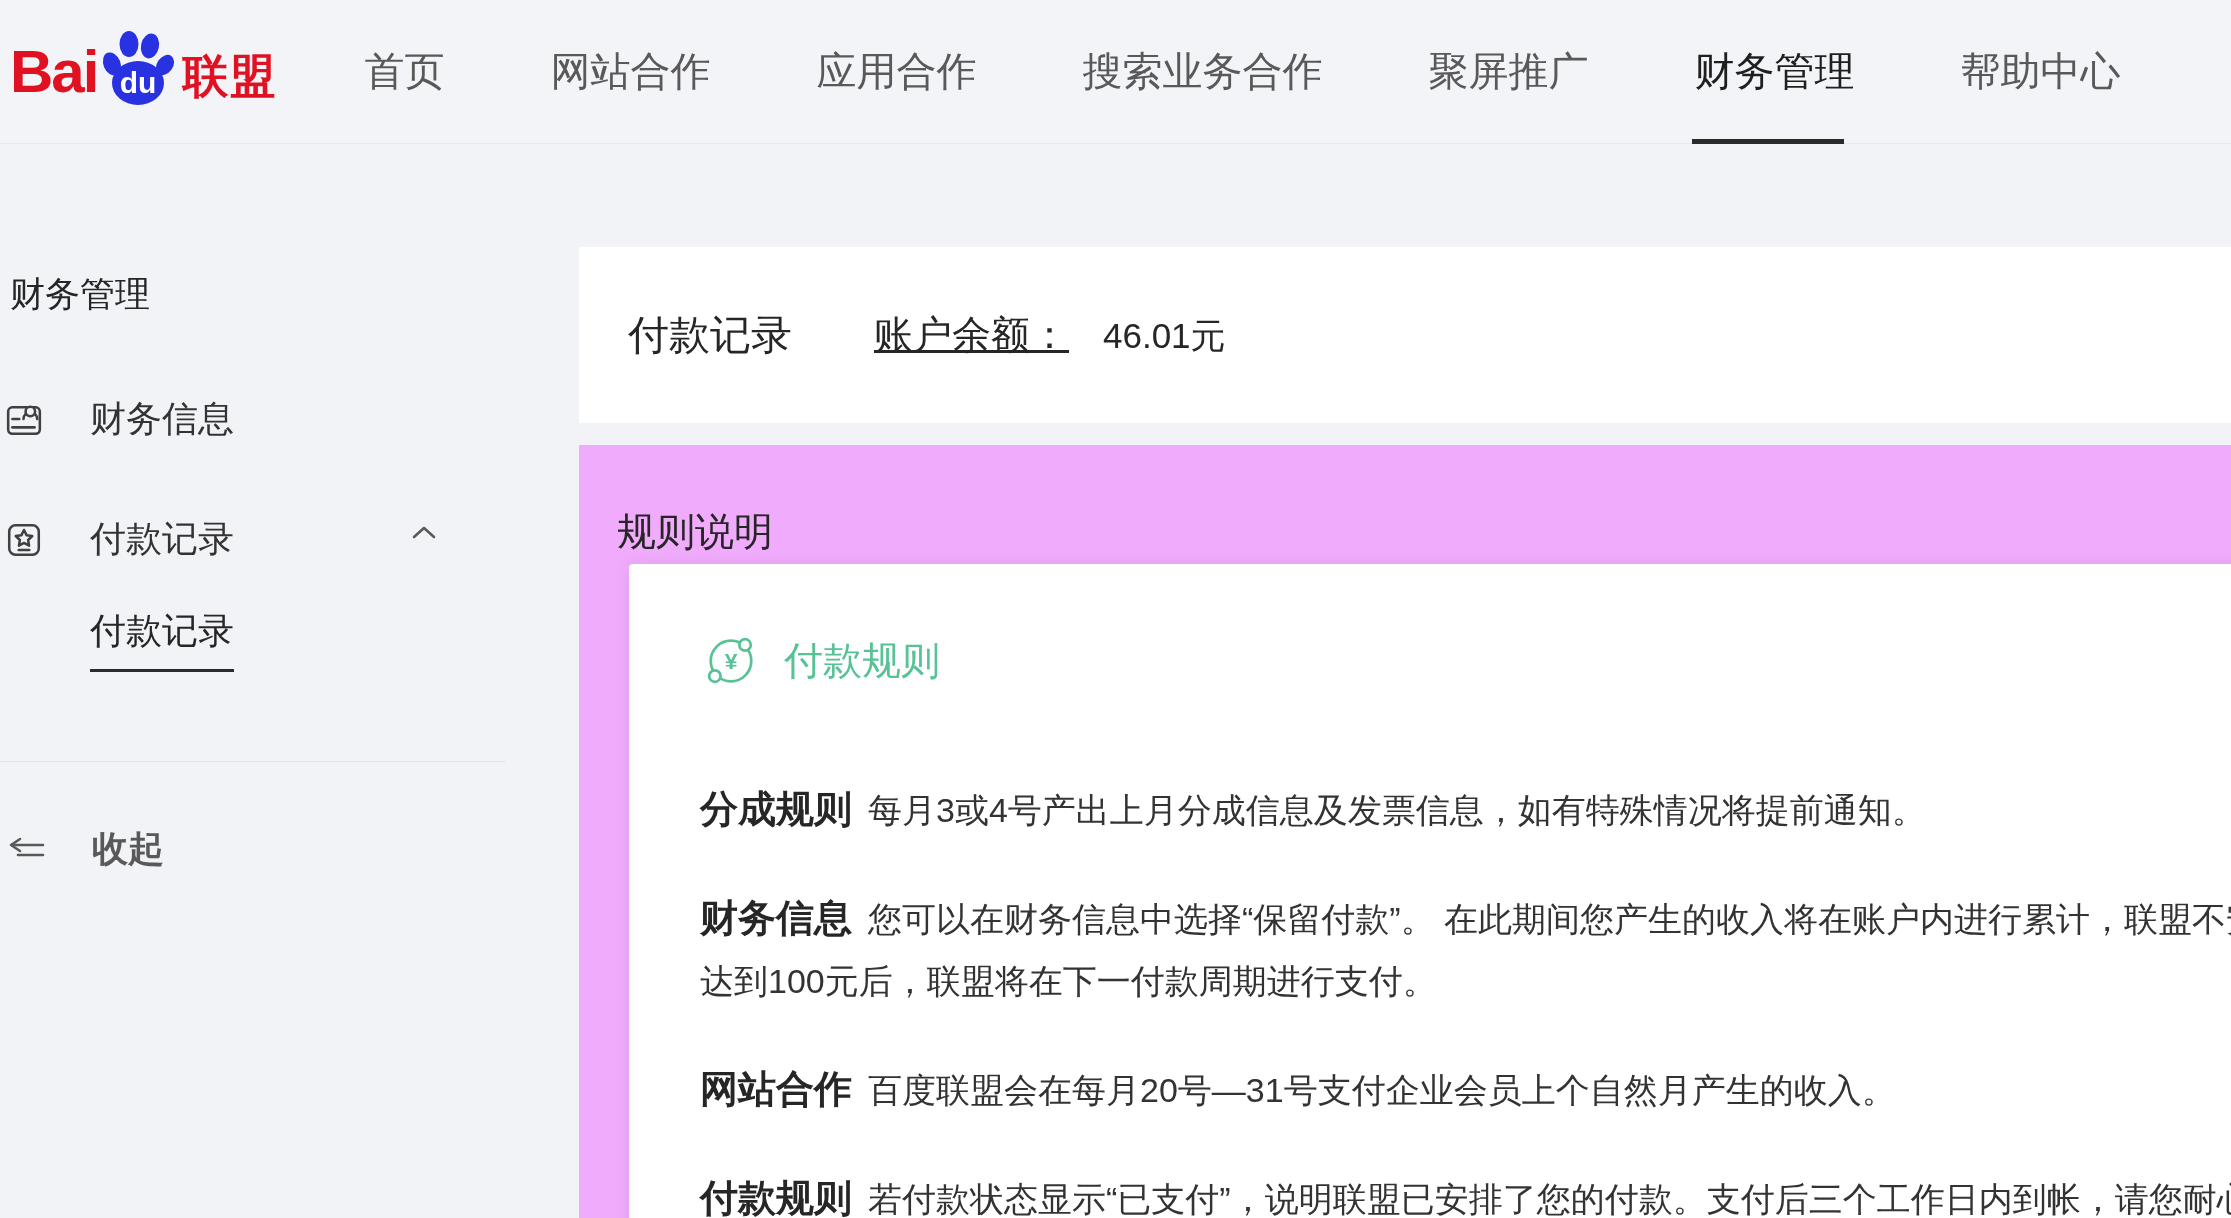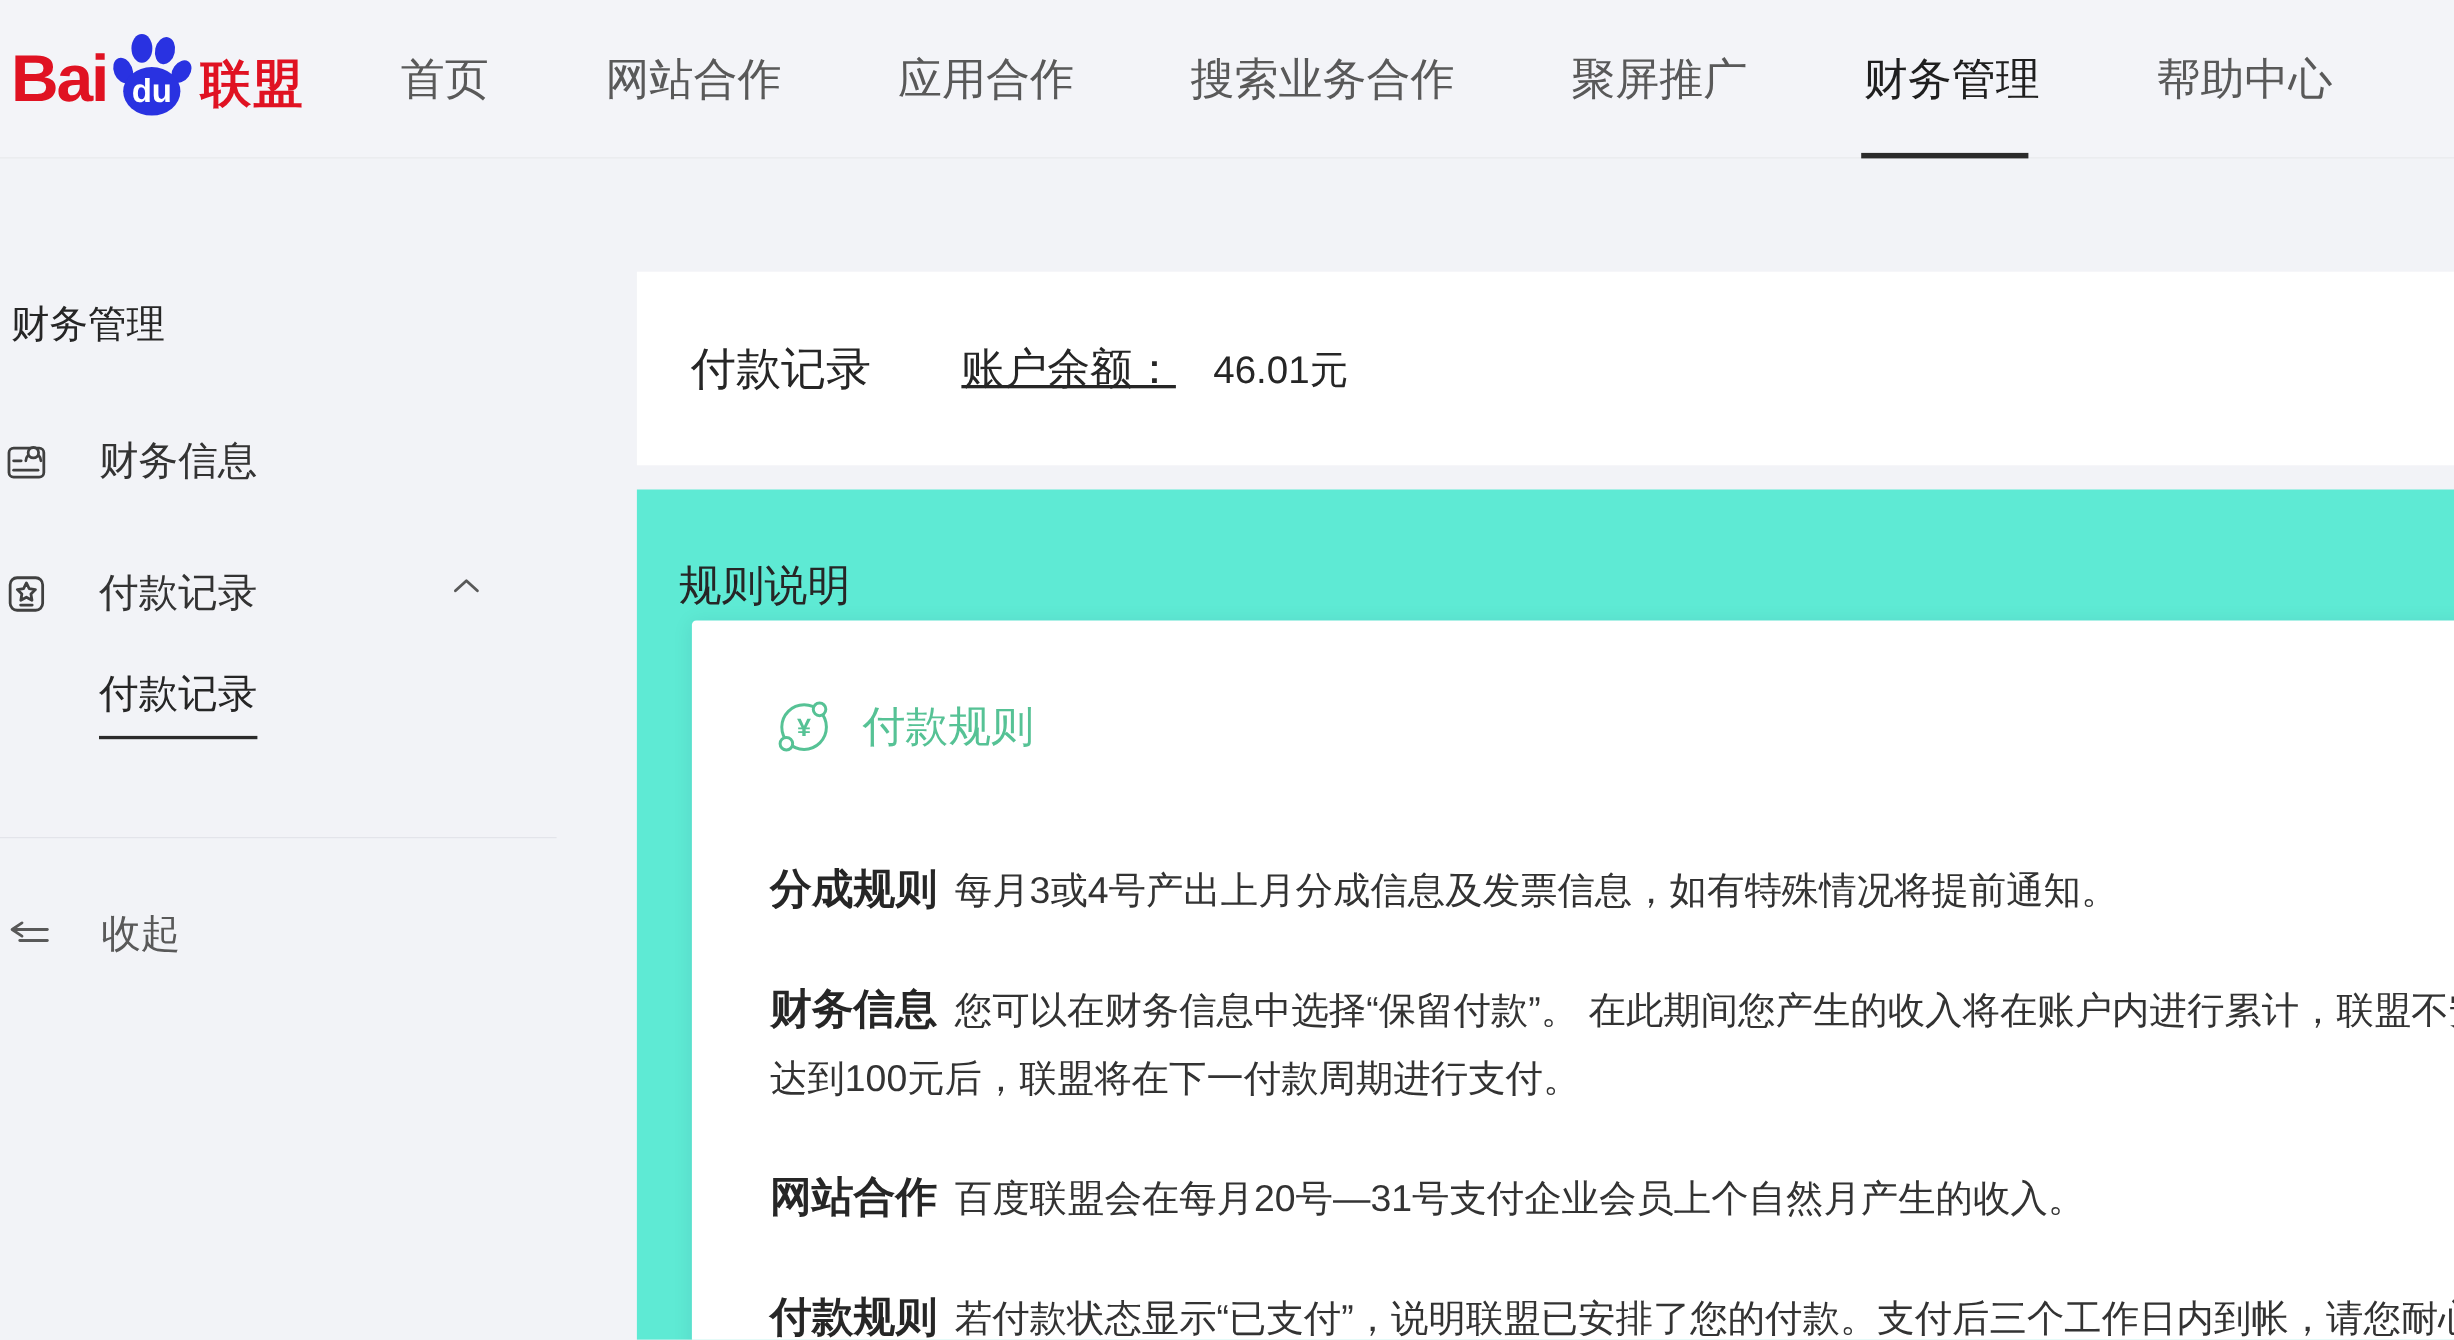--- a/index.html
+++ b/index.html
@@ -45,34 +45,34 @@
   .si-1 { top:250px; }
   .si-2 { top:370px; width:460px; }
   .chevron { position:absolute; left:404px; top:8px; }
   .side-sub { position:absolute; left:90px; top:462px; cursor:pointer; }
   .side-sub .sub-link {
     display:inline-block; font-size:36px; color:#262626;
     padding-bottom:13px; border-bottom:3px solid #2b2b2b;
   }
   .side-divider { position:absolute; left:0; top:616px; width:506px; height:1px; background:#e2e3e8; }
   .side-collapse { position:absolute; left:5px; top:680px; display:flex; align-items:center; cursor:pointer; }
-  .side-collapse .label { margin-left:45px; font-size:36px; color:#595959; }
+  .side-collapse .label { margin-left:45px; font-size:36px; color:#595959;font-weight:bold; }
 
   
   .main { position:absolute; left:579px; top:145px; right:0; bottom:0; }
   .panel-top {
     position:absolute; left:0; right:0; top:102px; height:176px; background:#ffffff;
     display:flex; align-items:center;
   }
   .page-title { margin-left:49px; font-size:41px; font-weight:500; color:#262626; }
   .balance { margin-left:82px; display:flex; align-items:baseline; }
   .balance-label { font-size:39px; color:#262626;text-decoration:underline; }
   .balance-value { font-size:35px; color:#262626; margin-left:34px; }
 
-  .panel-rules { position:absolute; left:0; right:0; top:300px; bottom:0; background:#5eead4; }
+  .panel-rules { position:absolute; left:0; right:0; top:300px; bottom:0; background:#f0abfc; }
   .section-heading { position:absolute; left:38px; top:60px; font-size:39px; font-weight:500; color:#262626; }
   .rules-card {
     position:absolute; left:50px; top:119px; right:-40px; bottom:-30px;
     background:#ffffff; border-radius:4px;
     box-shadow:0 2px 18px rgba(20,30,60,0.08);
   }
   .card-title-row { display:flex; align-items:center; margin:70px 0 0 76px; }
   .card-title { margin-left:27px; font-size:39px; color:#56c295; }
   .rules { margin:90px 0 0 71px; }
   .rule { margin-bottom:46px; }

